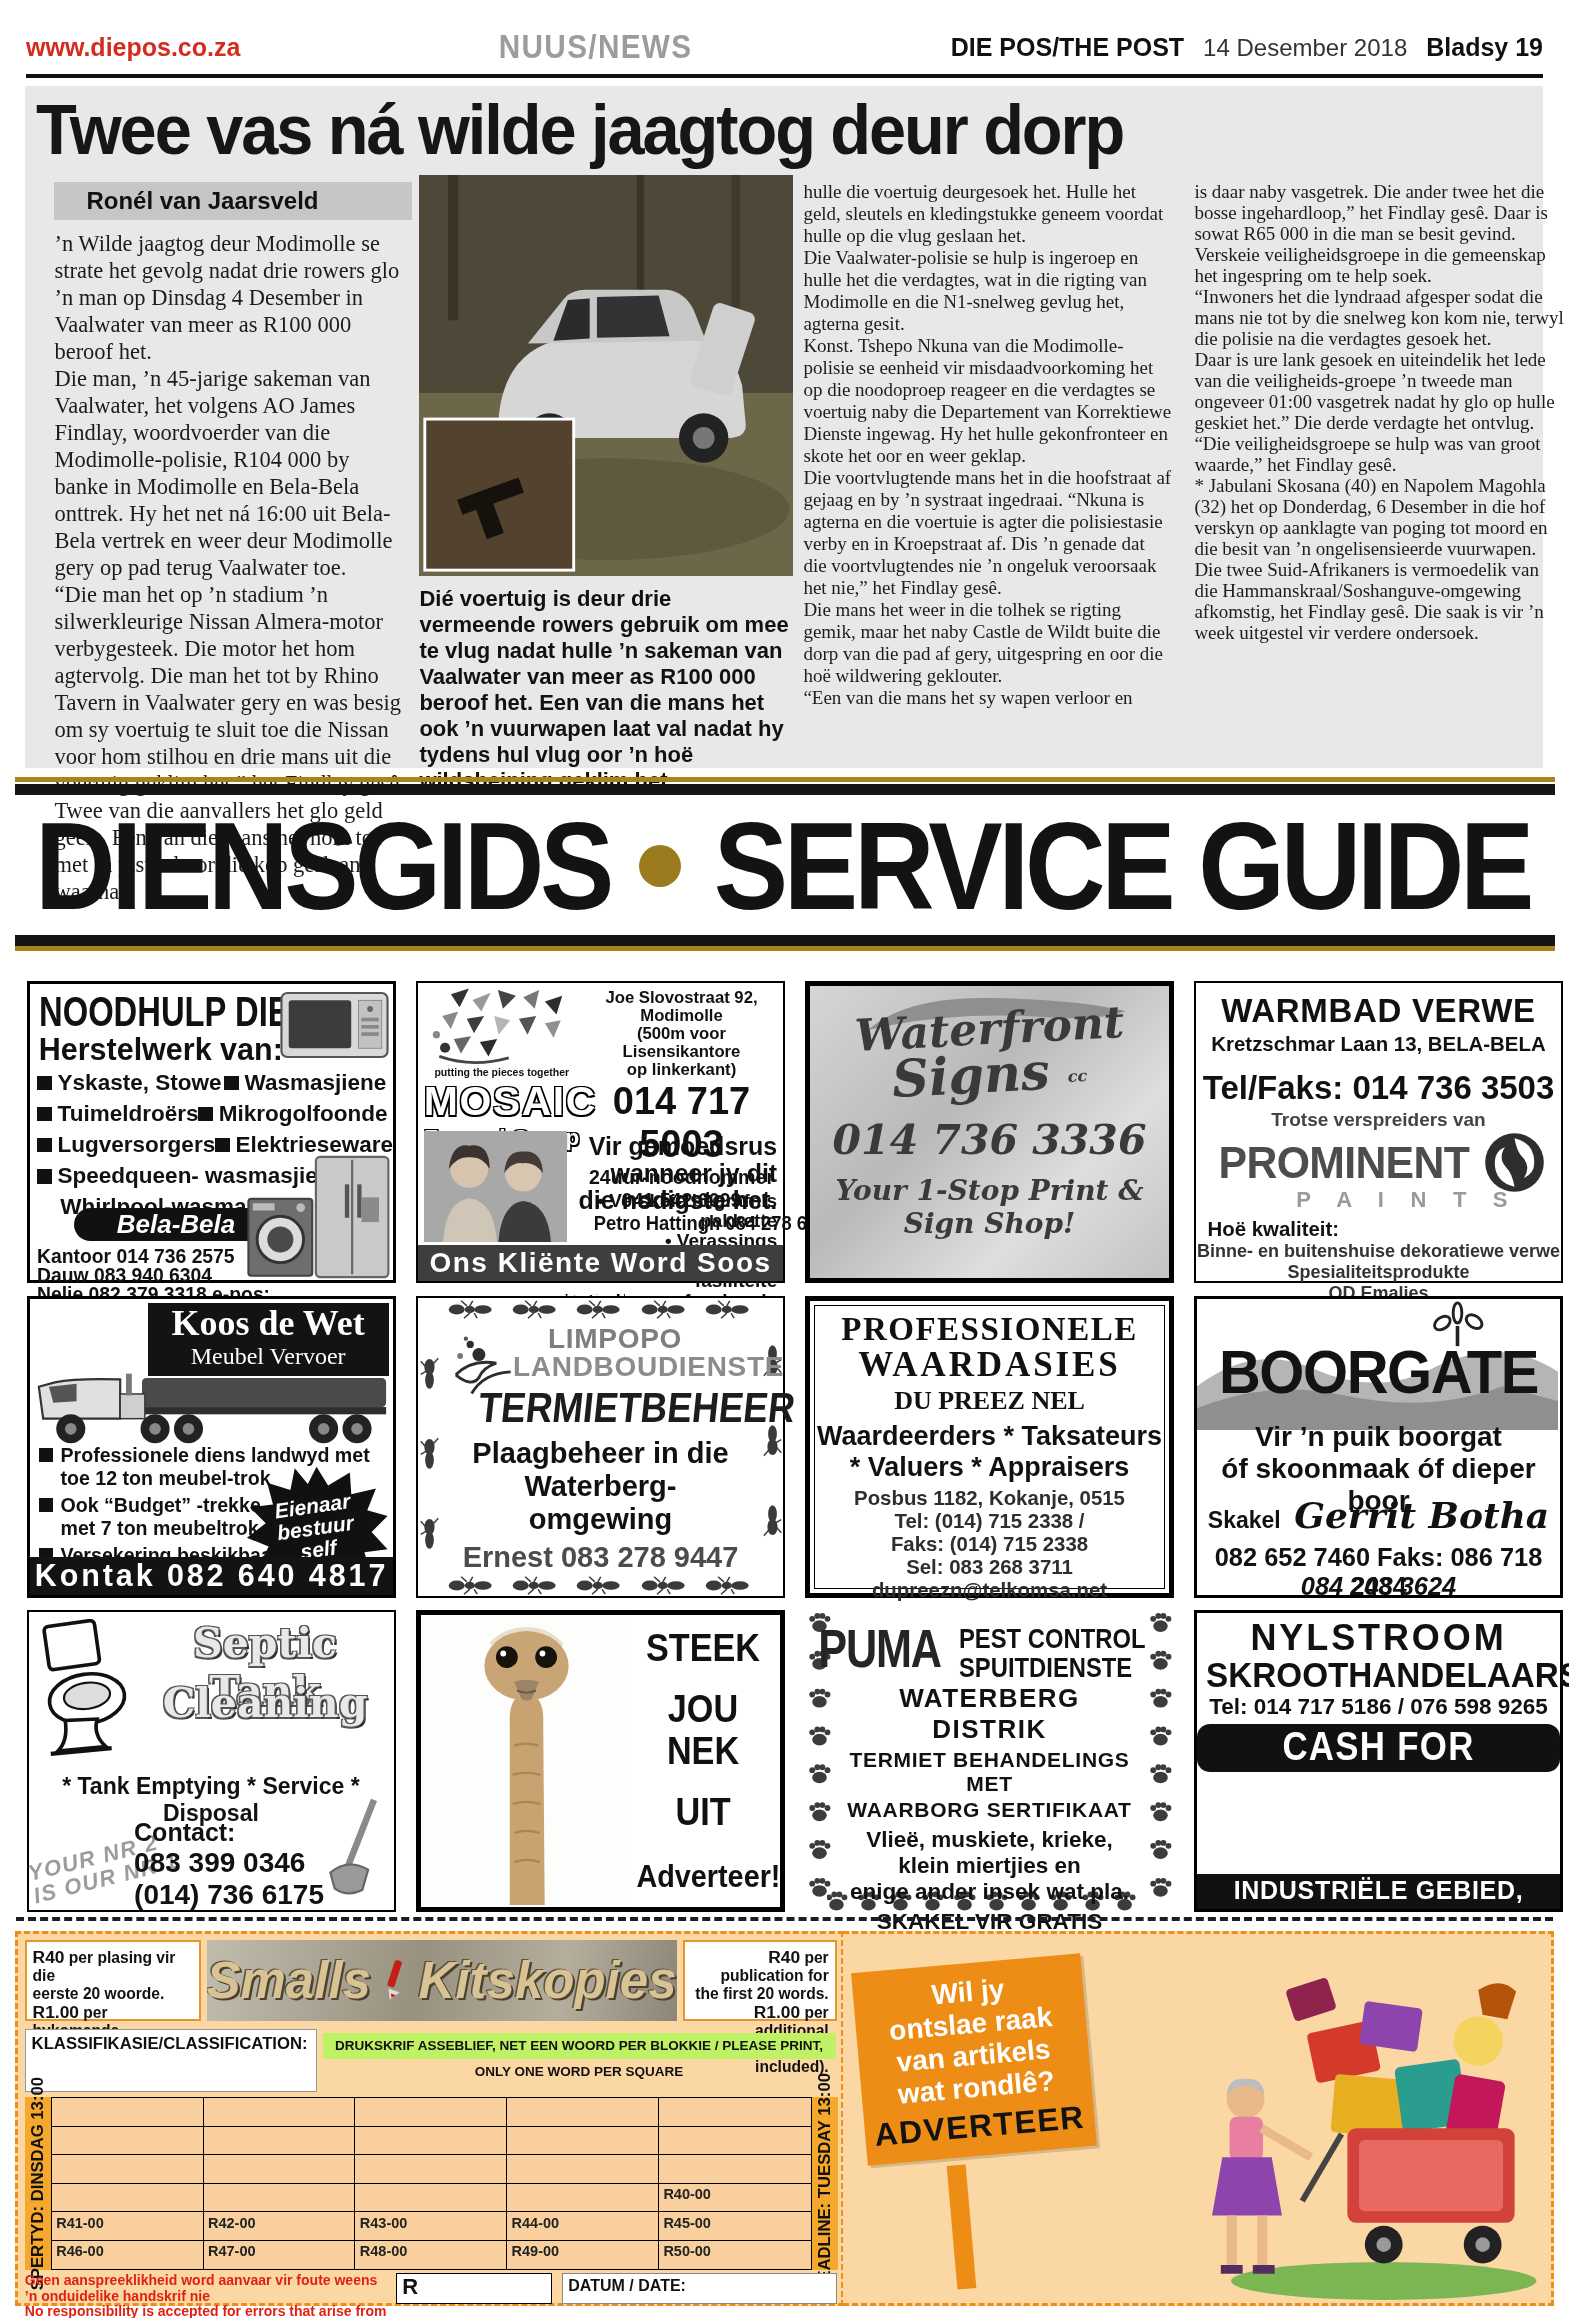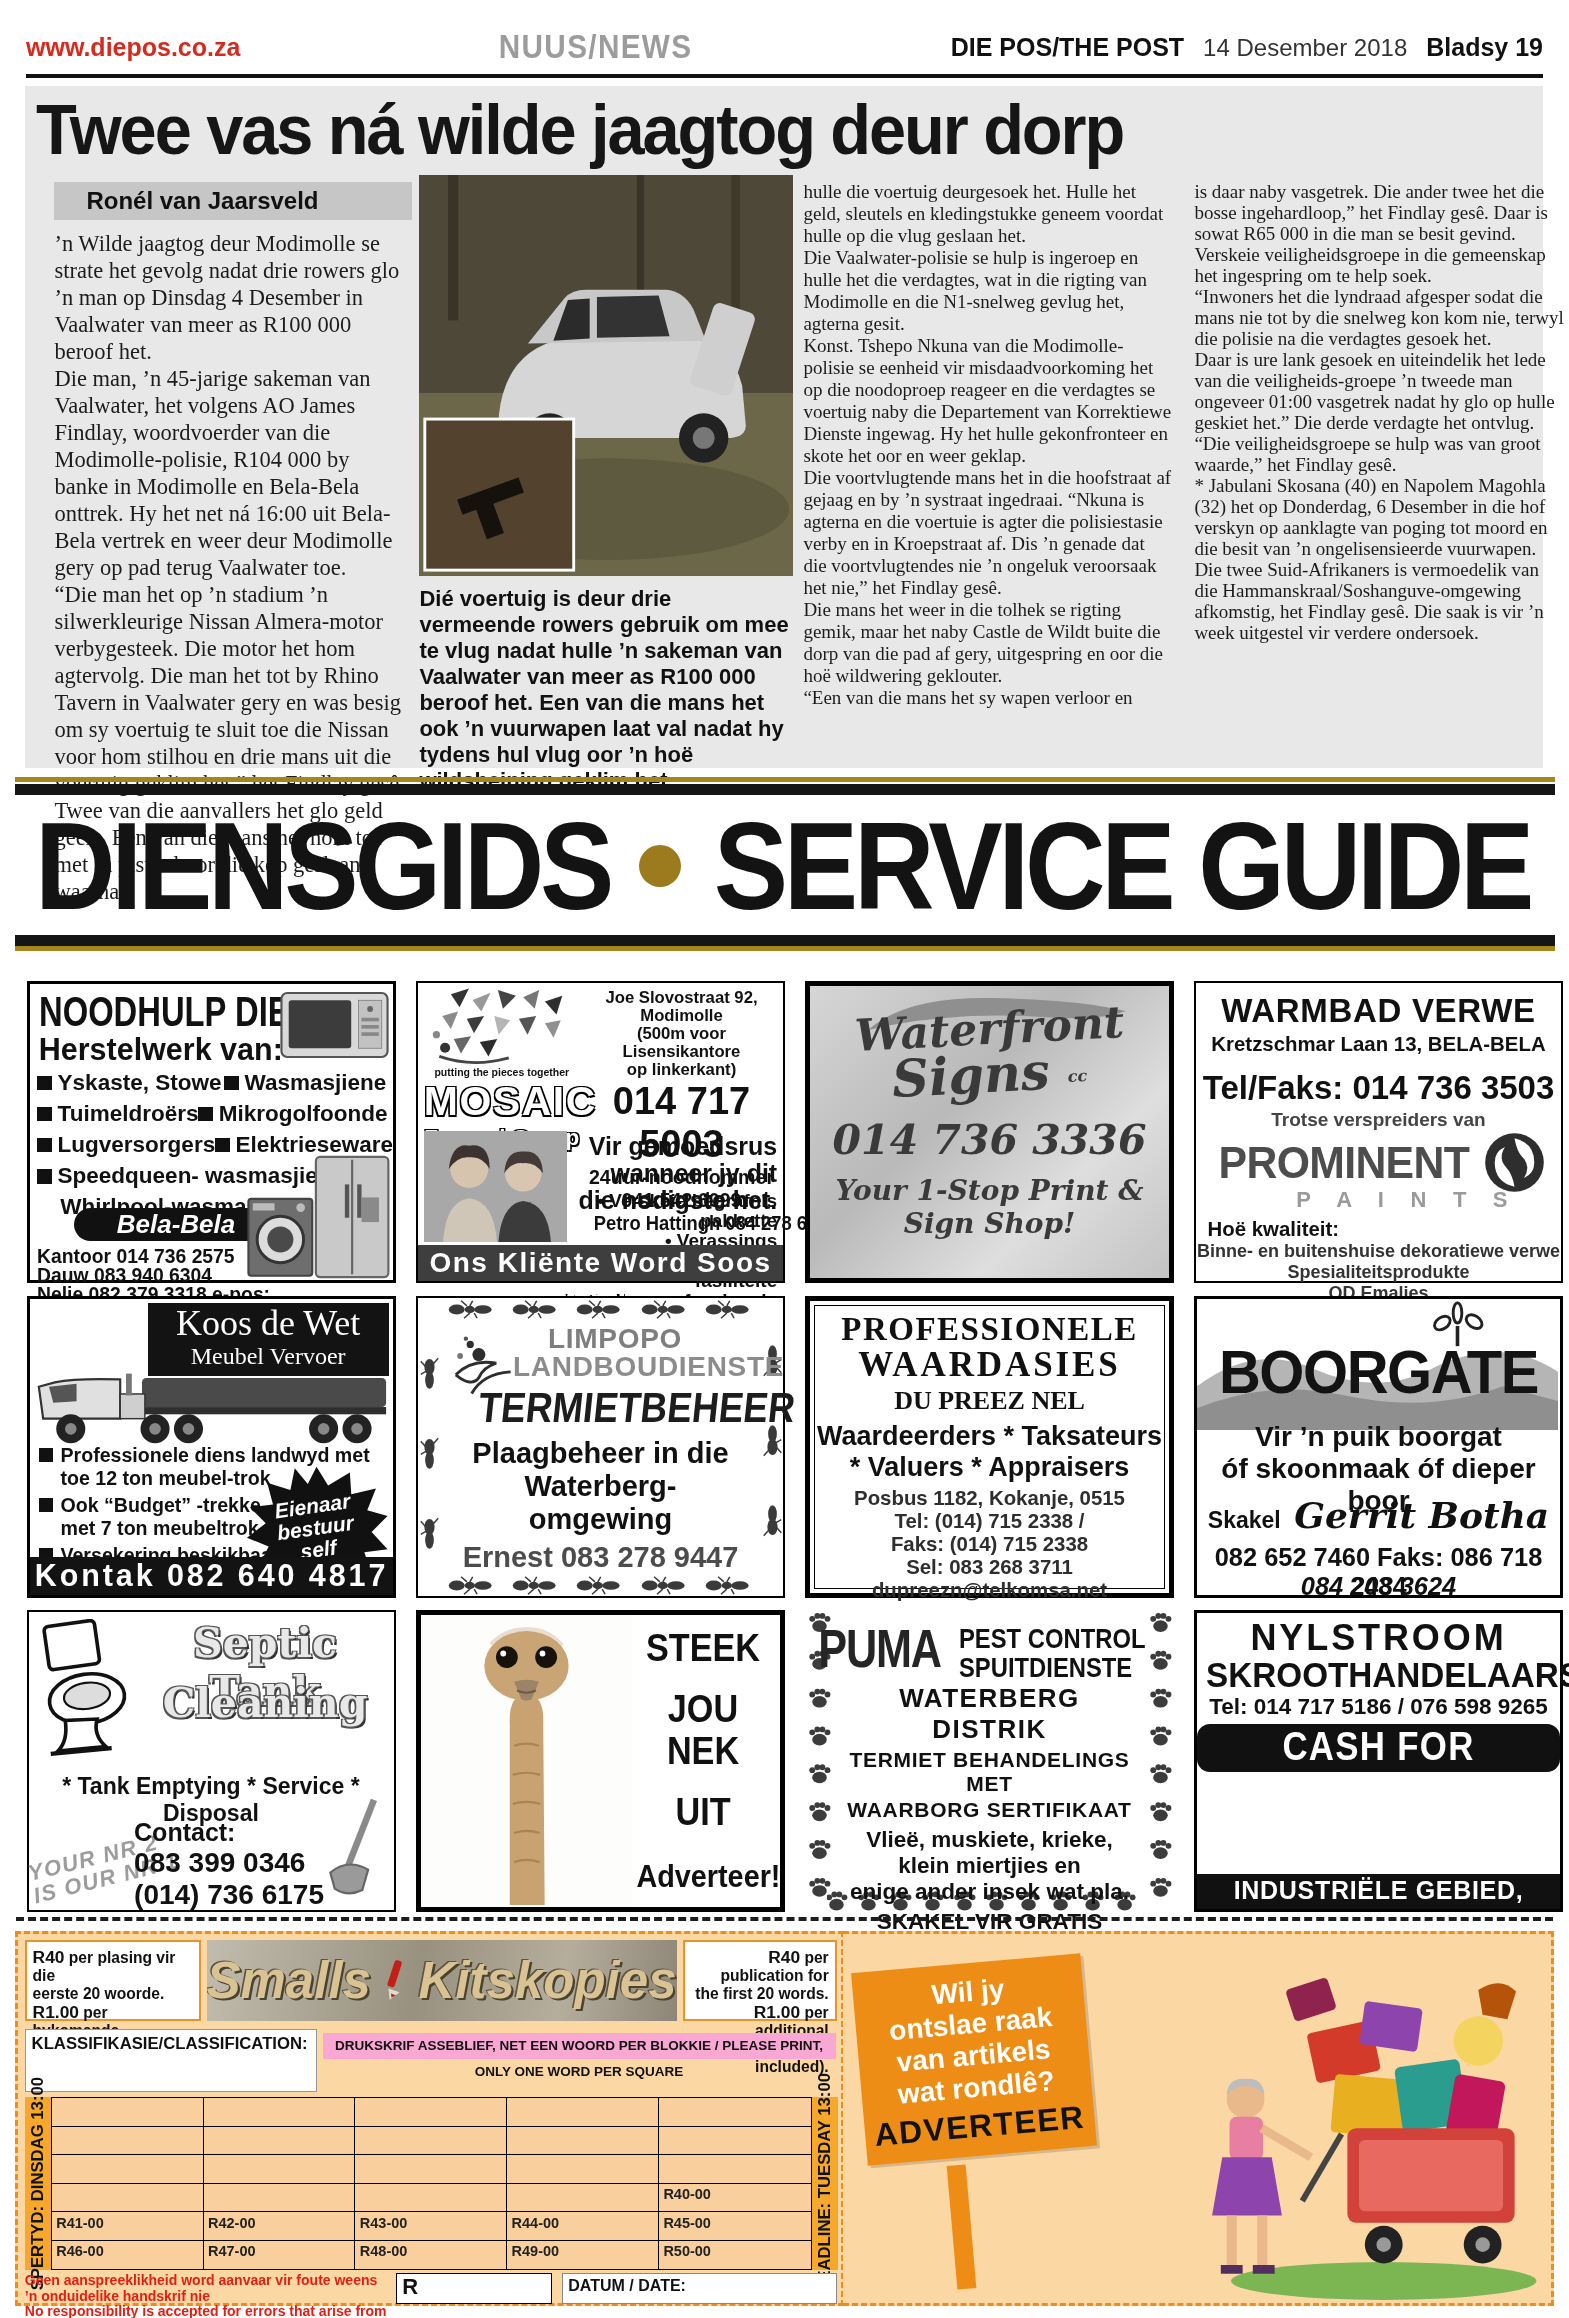--- a/index.html
+++ b/index.html
@@ -87,21 +87,21 @@
   .wb-tel{font-size:33px;font-weight:900;margin-top:13px;}
   .wb-d{font-size:19px;font-weight:600;color:#444;margin-top:2.9px;}
   .wb-brandrow{display:flex;align-items:center;justify-content:center;gap:7.3px;margin-top:0px;}
   .wb-brand{font-size:45px;font-weight:900;color:#4d4d4d;transform:scaleX(.95);letter-spacing:-0.7px;}
   .wb-paints{font-size:22px;letter-spacing:10.2px;color:#9a9a9a;font-weight:700;margin-top:-7.3px;padding-left:57px;}
   .wb-q{font-size:20.4px;font-weight:900;text-align:left;padding-left:11.6px;margin-top:4.4px;}
   .wb-items{font-size:18px;line-height:21px;font-weight:600;color:#333;}
   
   .kd-box{position:absolute;top:4.4px;right:4.4px;width:241px;height:73px;background:#131313;color:#fff;
           text-align:center;font-family:"Liberation Serif",serif;}
-  .kd-n{font-size:36px;font-weight:400;line-height:41px;}
+  .kd-n{font-size:36px;font-weight:700;line-height:41px;}
   .kd-s{font-size:24px;line-height:25px;}
   .kd-bul{position:absolute;top:145px;left:8.7px;width:348px;font-size:19.6px;font-weight:800;line-height:22.5px;}
   .kd-b{display:flex;gap:7.3px;margin-bottom:5.1px;}
   .kd-b .sqr{margin-top:3.6px;}
   .kd-b2{width:218px;} .kd-b3{width:240px;}
   .kd-burst{position:absolute;right:4.4px;top:166px;width:145px;height:131px;}
   .kd-bursttext{position:absolute;right:11.6px;top:196px;width:131px;text-align:center;color:#fff;
                 font-style:italic;font-weight:800;font-size:21px;line-height:22px;transform:rotate(-8deg);}
   .kd-foot{position:absolute;bottom:0;left:0;right:0;height:38px;background:#131313;color:#fff;
            font-size:30.5px;font-weight:900;text-align:center;line-height:36px;letter-spacing:2.9px;}
@@ -189,21 +189,21 @@
   .price b{font-size:17.4px;font-weight:900;}
   .price-af{left:7.3px;width:176px;height:81px;}
   .price-en{left:665px;width:154px;height:81px;text-align:right;}
   .smalls{position:absolute;left:189px;top:5.8px;width:470px;height:81px;
           background:linear-gradient(100deg,#c2bcae,#98917f 45%,#b5ae9d 75%,#8d8678);
           display:flex;align-items:center;justify-content:center;gap:10.2px;overflow:hidden;}
   .smalls-word{font-size:51px;font-weight:900;font-style:italic;color:#d9c394;
                text-shadow:-1.5px -1.5px 0 #5c5340,2.2px 2.2px 0 #4a432f;}
   .cl-class{position:absolute;left:7.3px;top:95px;width:292px;height:63px;background:#fff;border:0.7px solid #999;
             font-size:16.7px;font-weight:800;padding:4.4px 5.8px;box-sizing:border-box;}
-  .cl-note{position:absolute;left:305px;top:99px;width:513px;height:26px;background:#f9a8d4;
+  .cl-note{position:absolute;left:305px;top:99px;width:513px;height:26px;background:#bef264;
            font-size:13.5px;font-weight:800;text-align:center;line-height:26px;}
   .cl-gridwrap{position:absolute;left:7.3px;top:163px;width:813px;height:173px;}
   .cl-vbar{position:absolute;top:0;bottom:0;width:26px;background:#f6a82d;display:flex;align-items:center;justify-content:center;}
   .cl-vbar-l{left:0;} .cl-vbar-r{right:0;}
   .vtext{writing-mode:vertical-rl;transform:rotate(180deg);font-size:16.7px;font-weight:900;white-space:nowrap;}
   .cl-grid{position:absolute;left:26px;right:26px;top:0;bottom:0;background:#f8cf9d;border:1.5px solid #000;
            display:grid;grid-template-columns:repeat(5,1fr);grid-template-rows:repeat(6,1fr);}
   .cl-cell{border-right:1.5px solid #000;border-bottom:1.5px solid #000;font-size:14.5px;font-weight:600;
            padding:2.9px 4.4px;color:#222;}
   .cl-cell:nth-child(5n){border-right:none;}

